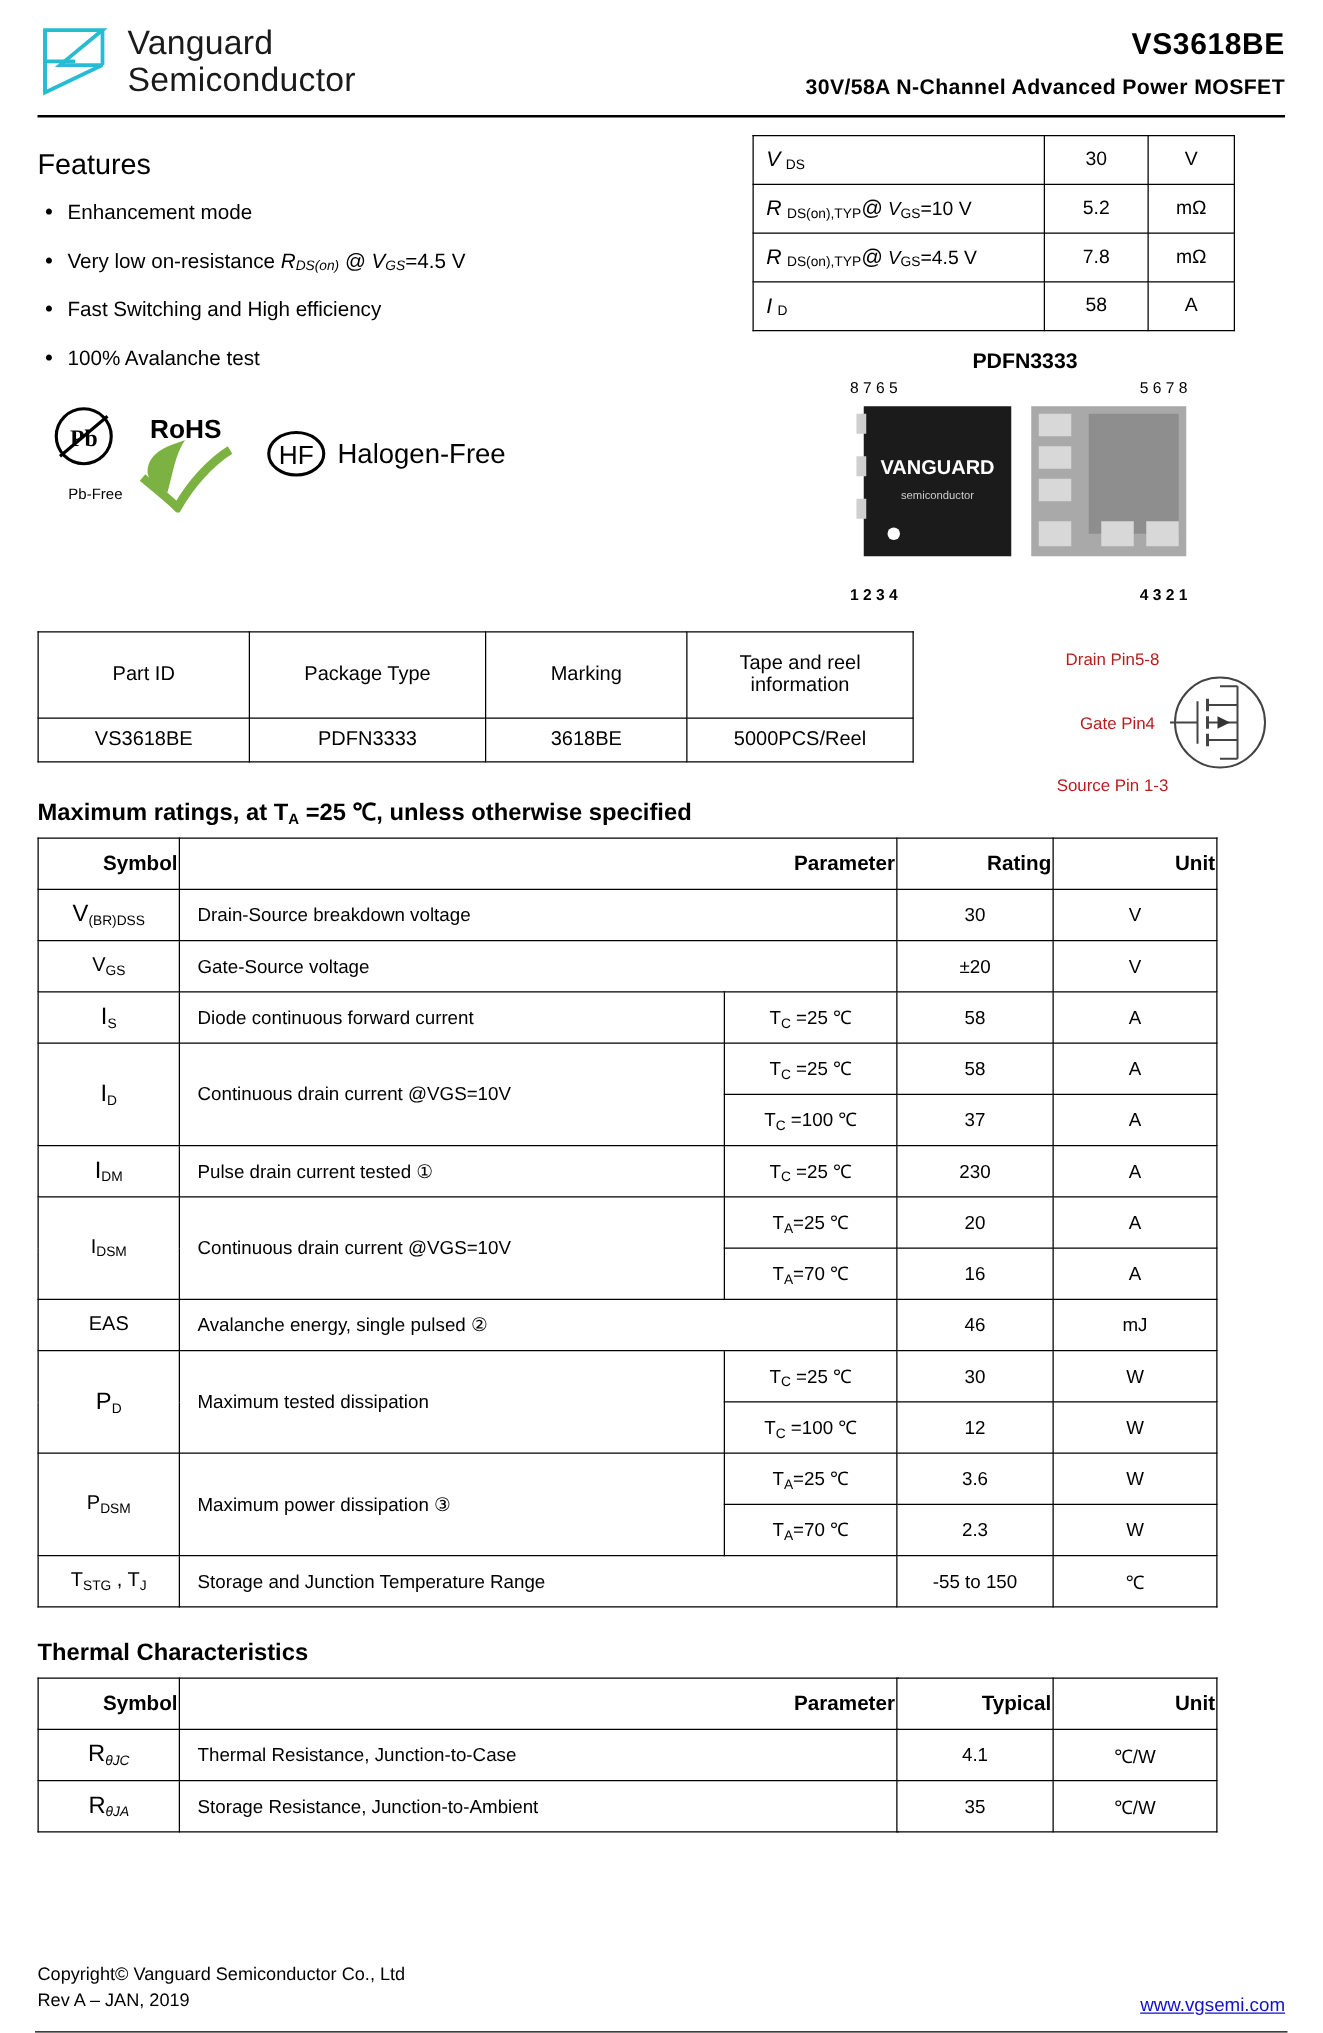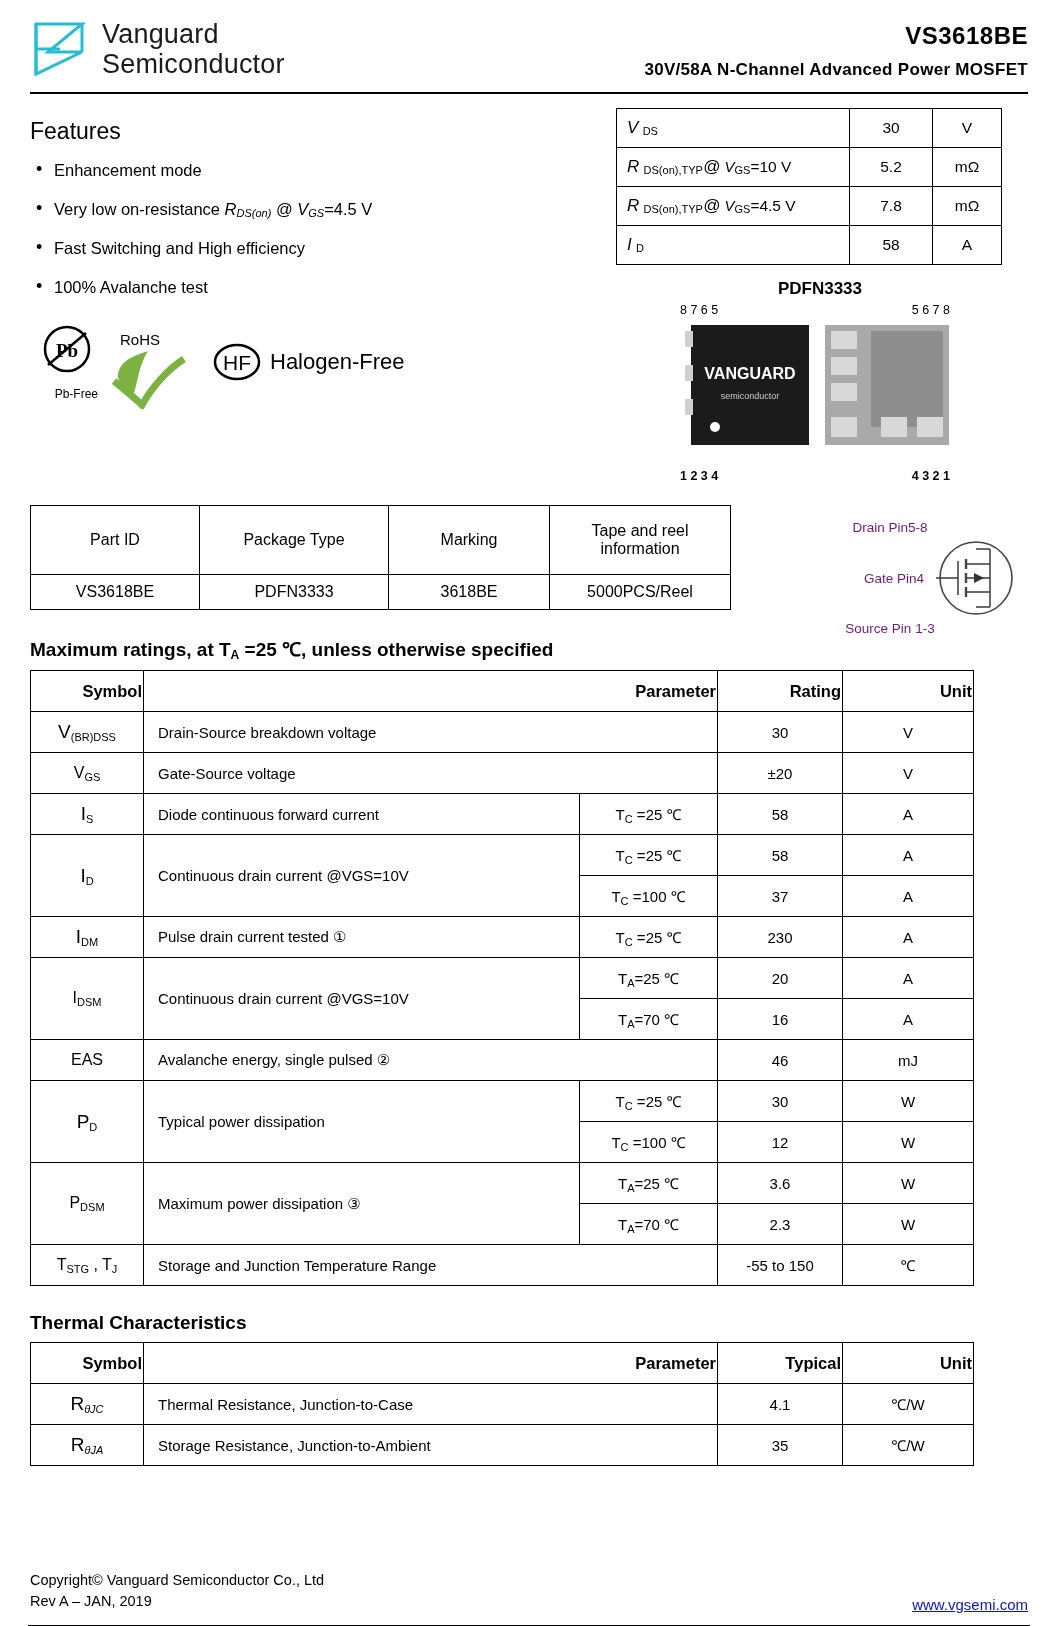--- a/index.html
+++ b/index.html
@@ -30,52 +30,52 @@
   .col-right { flex:1; padding-left:12px; }
 
   h2.section { font-size:23px; font-weight:normal; margin:10px 0 16px 0; }
   ul.features { list-style:none; margin:0; padding:0; }
   ul.features li { position:relative; padding-left:24px; margin-bottom:20px; font-size:16.5px; }
   ul.features li:before { content:"•"; position:absolute; left:6px; top:-2px; font-size:18px; }
   .ital { font-style:italic; }
   .sub { font-size:11px; vertical-align:-2px; }
 
   
-  table.spec { border-collapse:collapse; margin-left:14px; }
+  table.spec { border-collapse:collapse; }
   table.spec td { border:1px solid #000; height:38px; font-size:15.5px; padding:0 10px; }
   table.spec td.p { width:212px; }
   table.spec td.v { width:62px; text-align:center; }
   table.spec td.u { width:48px; text-align:center; }
   .symI { font-style:italic; font-size:17px; }
 
   
   .pkg-name { text-align:center; font-size:17px; font-weight:bold; margin:14px 0 4px 0; padding-left:10px;}
   .pkg-wrap { display:flex; justify-content:center; gap:6px; padding-left:10px;}
   .pin-row { display:flex; justify-content:space-between; font-size:12.5px; padding:0 10px; }
 
   
   .logos { display:flex; align-items:center; gap:14px; margin:26px 0 0 6px; }
   .pbfree { text-align:right; }
   .pbfree .lbl { font-size:12px; margin-top:2px; }
   .rohs { position:relative; width:86px; height:62px; }
-  .rohs .txt { position:absolute; top:0; left:8px; font-size:15px; font-weight:normal; }
+  .rohs .txt { position:absolute; top:0; left:8px; font-size:21px; font-weight:bold; }
   .halogen { display:flex; align-items:center; gap:8px; }
   .halogen .hf-label { font-size:22px; }
 
   
   table.partid { border-collapse:collapse; margin:22px 30px 0 30px; }
   table.partid td { border:1px solid #000; font-size:16px; text-align:center; padding:8px 4px; }
   table.partid td.h { height:52px; }
   table.partid .c1 { width:160px; }
   table.partid .c2 { width:180px; }
   table.partid .c3 { width:152px;text-align:center; }
   table.partid .c4 { width:172px; }
 
   
-  .schem { position:absolute; right:38px; top:520px; width:260px; font-size:13.5px; color:#701a75; }
+  .schem { position:absolute; right:38px; top:520px; width:260px; font-size:13.5px; color:#b91c1c; }
   .schem .lbl-d { text-align:center; }
   .schem .mid { display:flex; align-items:center; justify-content:flex-end; gap:4px; }
   .schem .lbl-s { text-align:center; }
 
   
   h3.tbl-title { font-size:19px; font-weight:bold; margin:26px 30px 8px 30px; }
   table.main { border-collapse:collapse; width:944px; margin:0 30px; }
   table.main th, table.main td { border:1px solid #000; font-size:15px; }
   table.main th { height:38px; font-weight:bold; font-size:16.5px;text-align:right; }
   table.main td { height:38px; }
@@ -330,21 +330,21 @@
 
     <tr>
       <td class="sym">EAS</td>
       <td class="param" colspan="2">Avalanche energy, single pulsed  ②</td>
       <td class="rate">46</td>
       <td class="unit">mJ</td>
     </tr>
 
     <tr>
       <td class="sym" rowspan="2"><span class="big">P</span><span class="sb">D</span></td>
-      <td class="param" rowspan="2">Typical power dissipation</td>
+      <td class="param" rowspan="2">Maximum tested dissipation</td>
       <td class="cond">T<span class="sb">C</span> =25 ℃</td>
       <td class="rate">30</td>
       <td class="unit">W</td>
     </tr>
     <tr>
       <td class="cond">T<span class="sb">C</span> =100 ℃</td>
       <td class="rate">12</td>
       <td class="unit">W</td>
     </tr>
 

